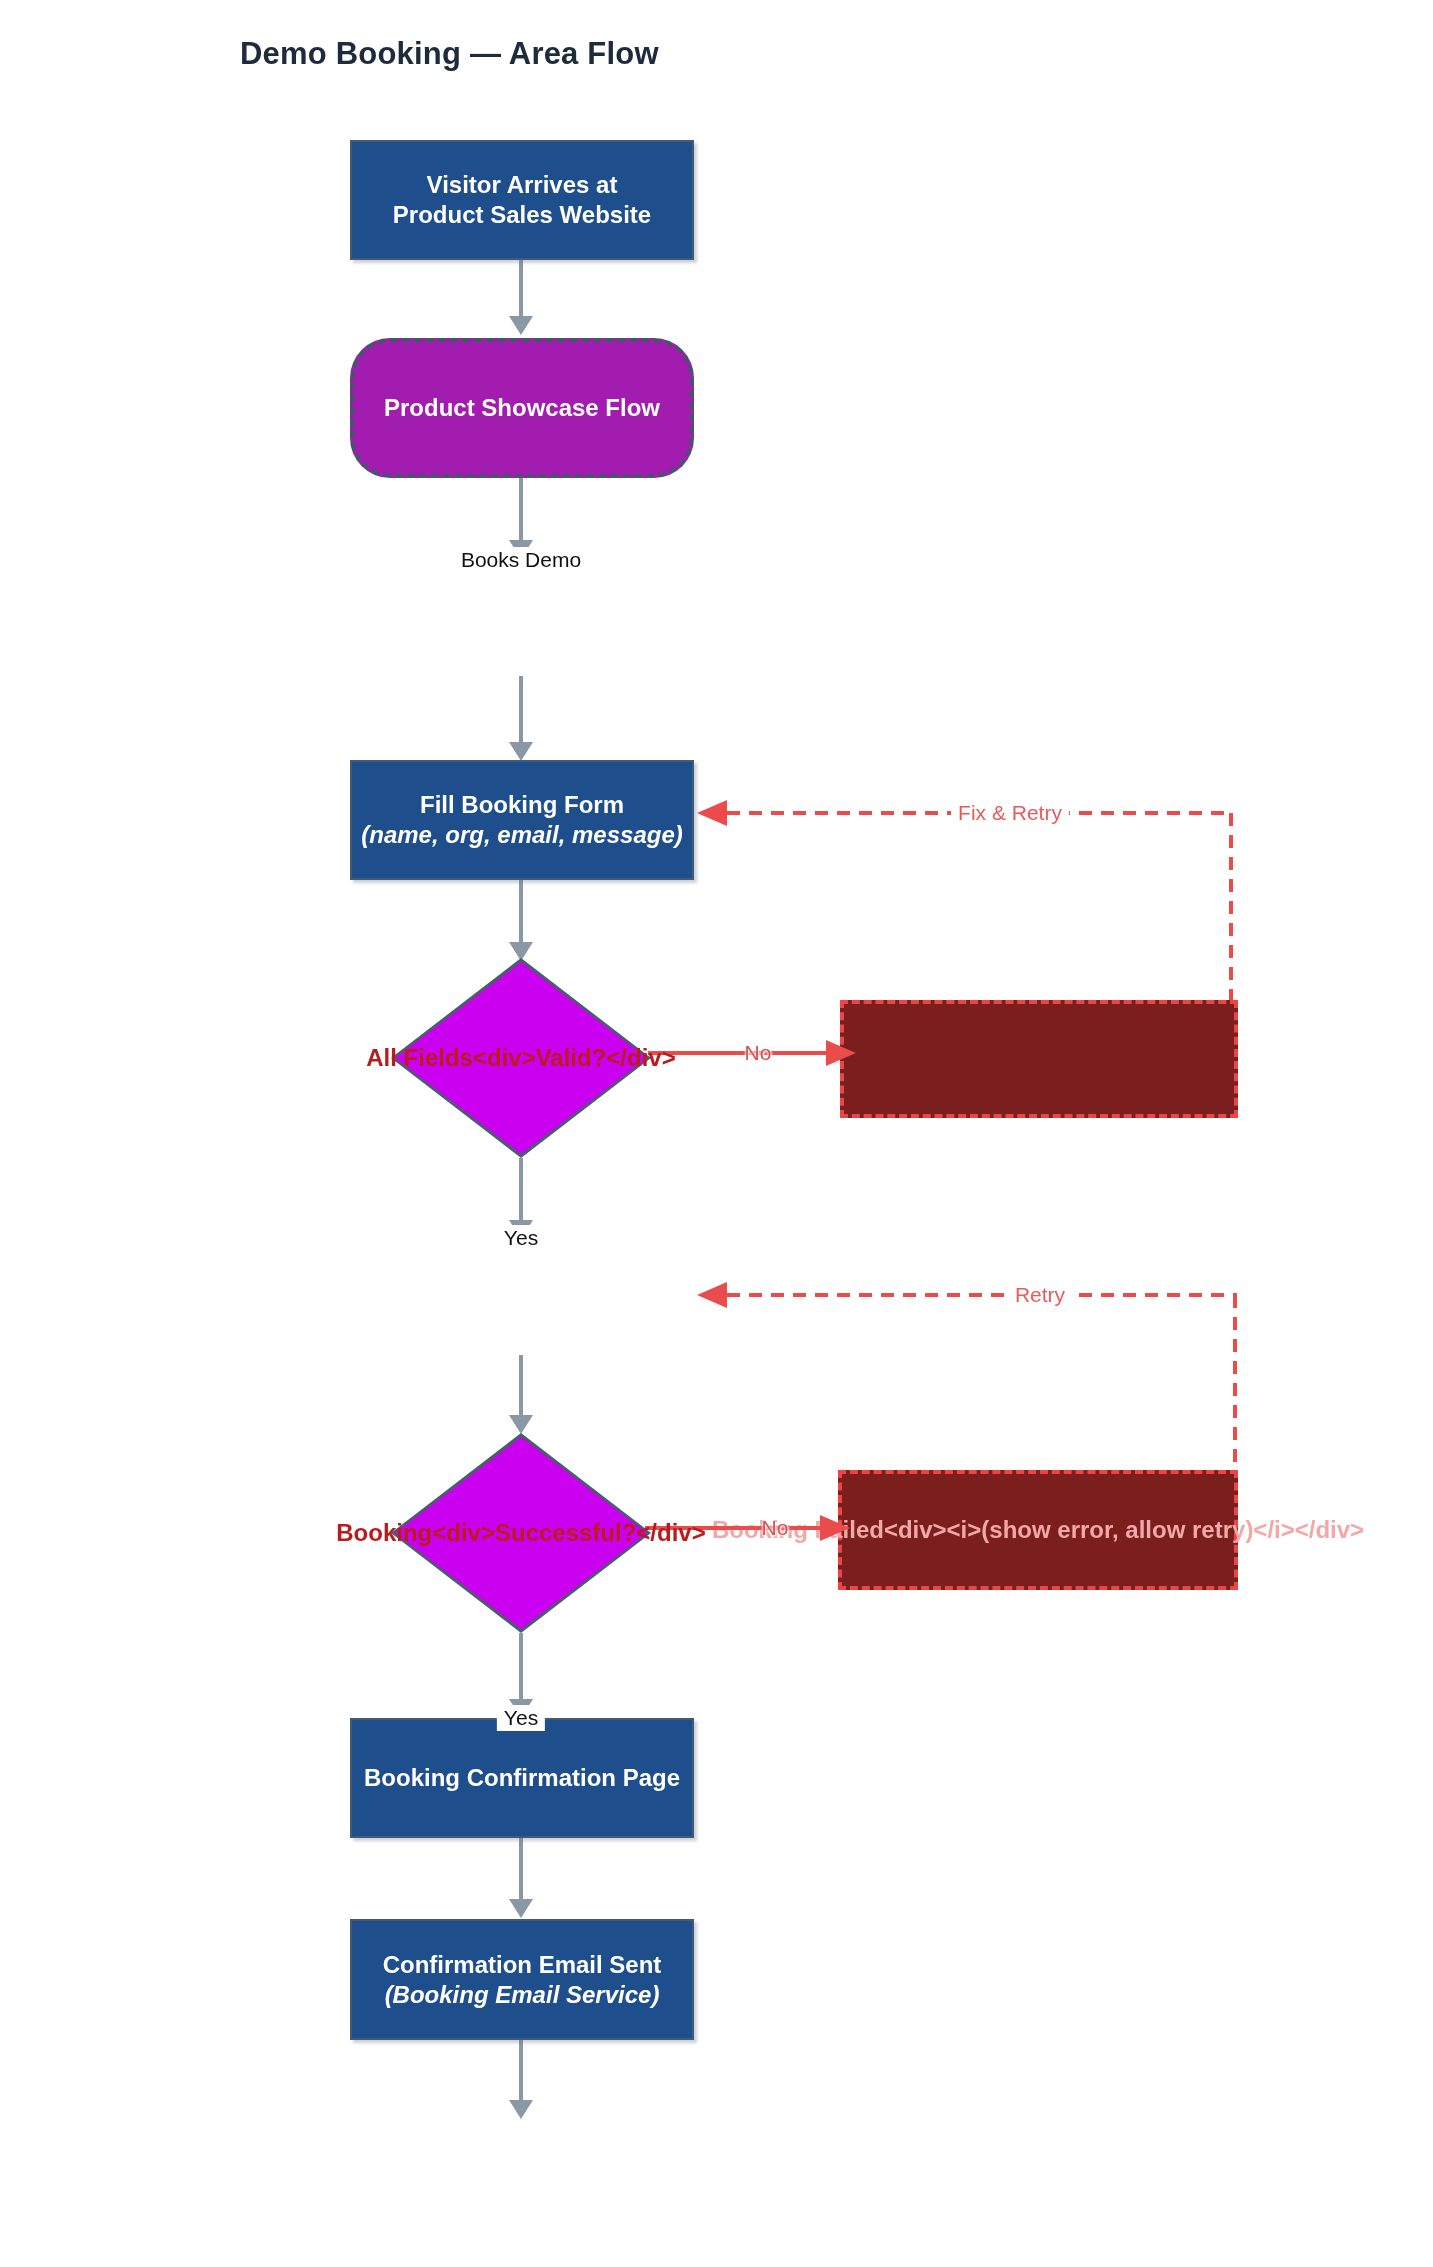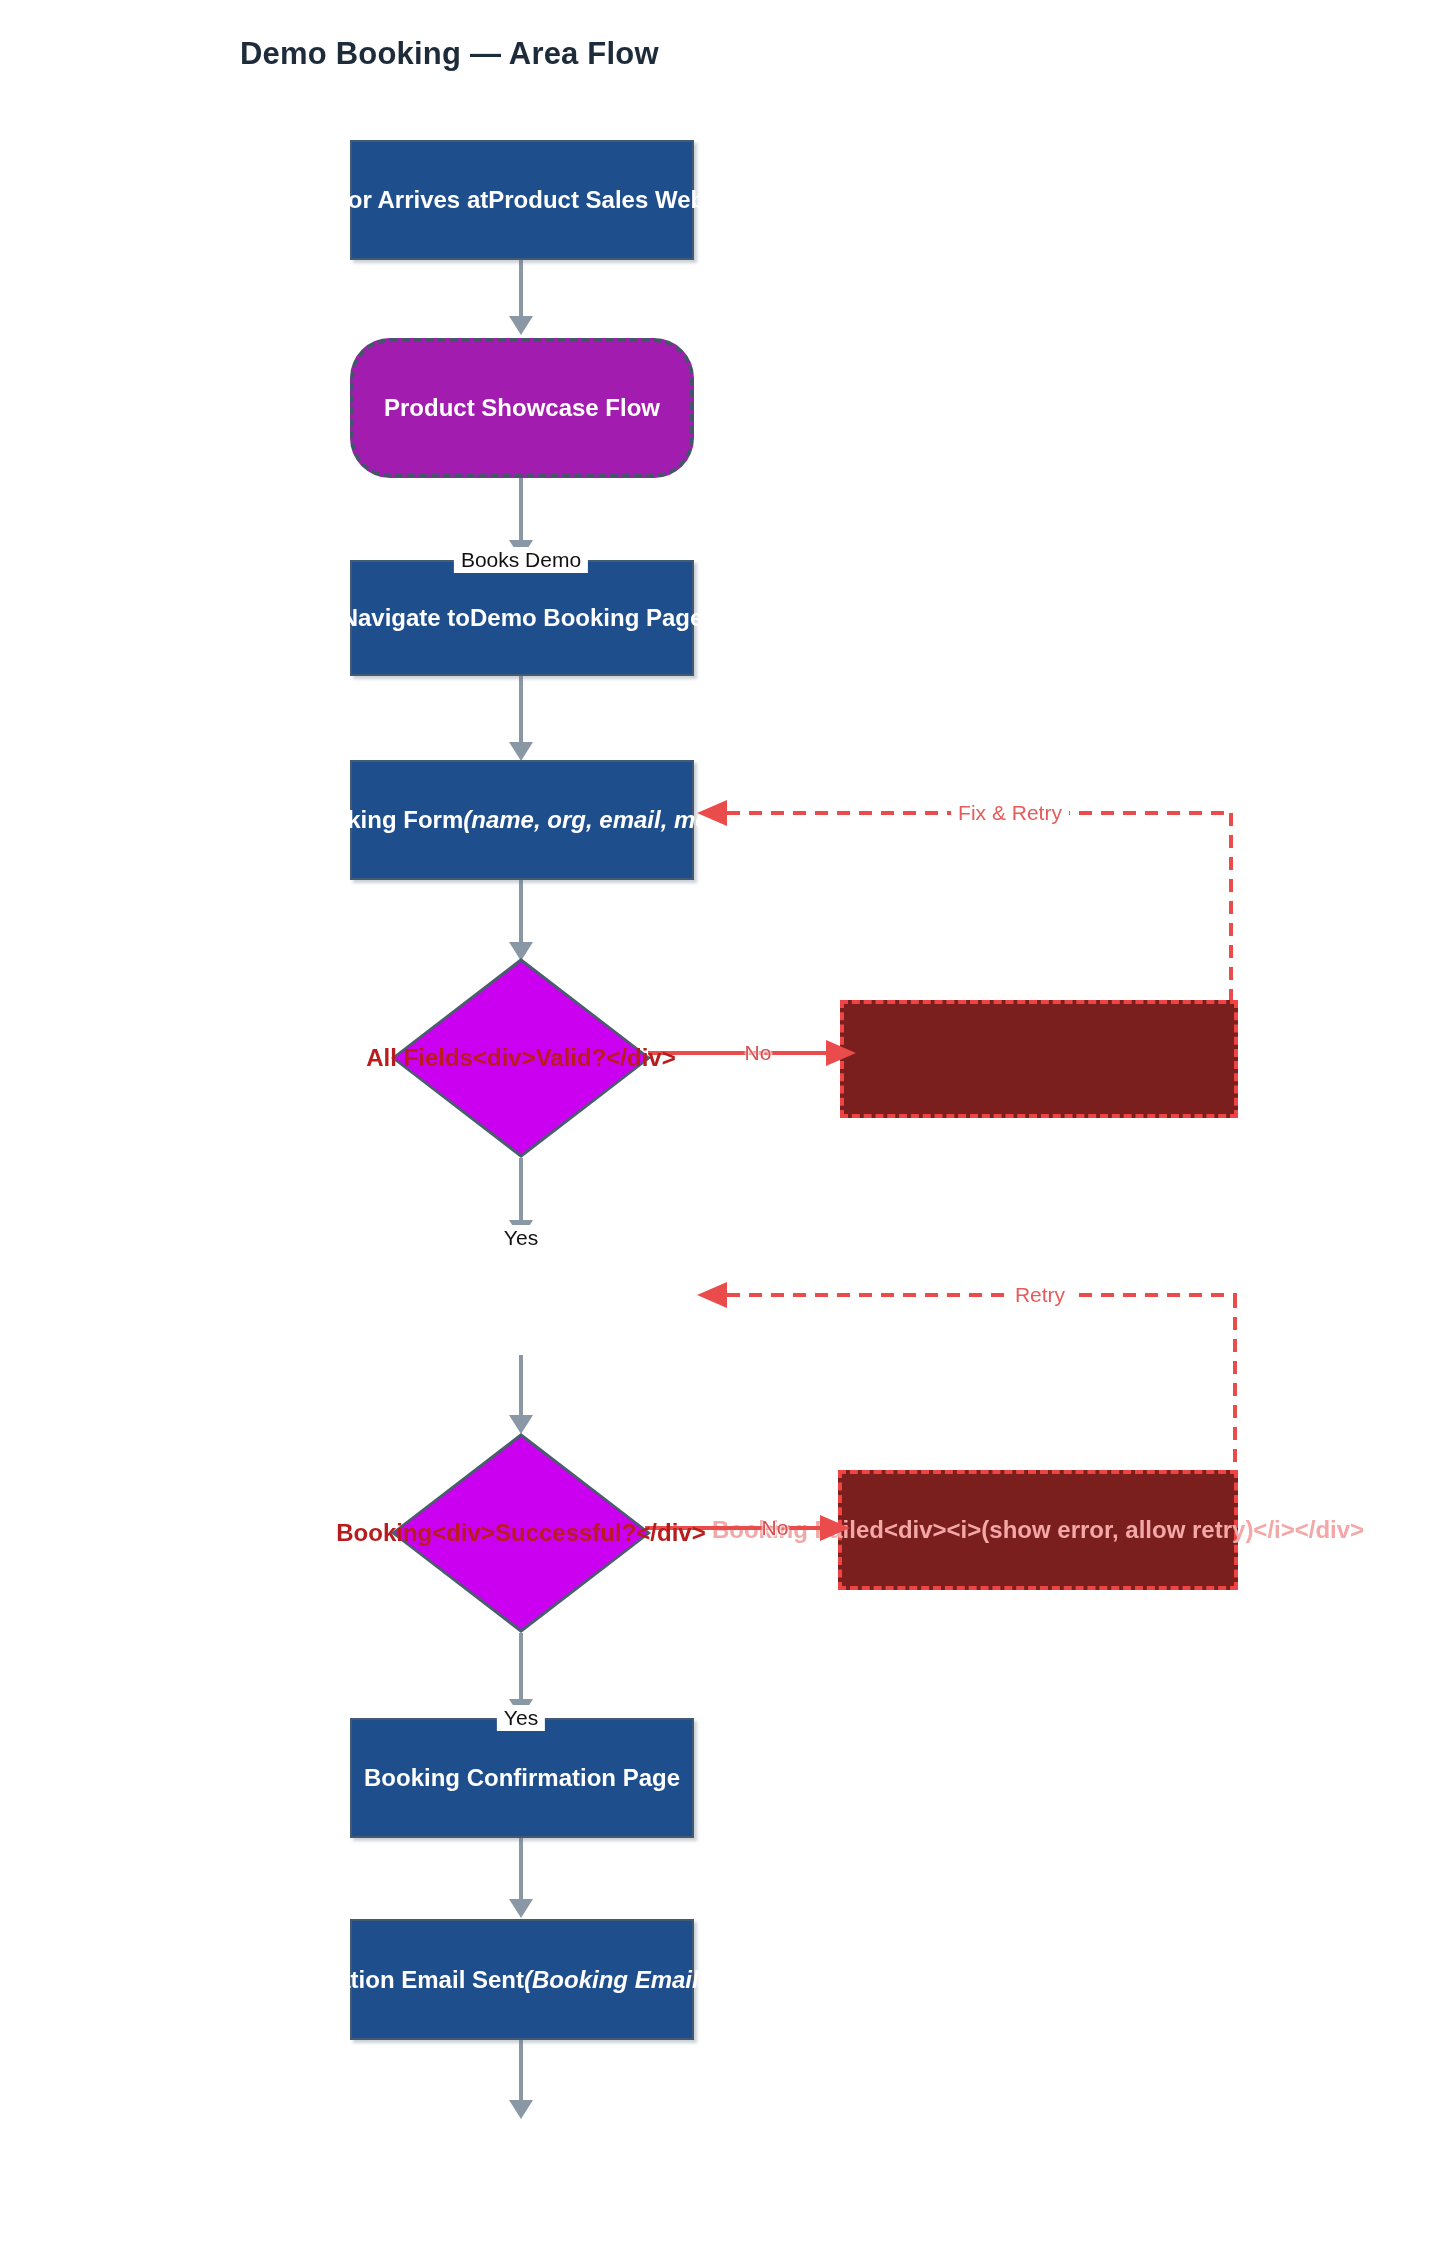--- a/index.html
+++ b/index.html
@@ -3,21 +3,21 @@
 <meta charset="utf-8">
 <style>
   html,body{margin:0;padding:0;background:#fff;}
   .canvas{position:relative;width:1433px;height:2267px;background:#ffffff;overflow:hidden;
           font-family:"Liberation Sans",sans-serif;}
   .title{position:absolute;left:240px;top:36px;margin:0;font-size:31px;font-weight:bold;
          color:#1d2b3a;letter-spacing:.2px;}
   
   .node{position:absolute;left:350px;width:344px;box-sizing:border-box;
         background:#1f4e8c;border:2px solid #435a73;box-shadow:3px 3px 3px rgba(109,122,138,.35);
-        display:flex;flex-direction:row;align-items:center;justify-content:center;
+        display:flex;flex-direction:column;align-items:center;justify-content:center;
         color:#fff;font-weight:bold;font-size:24px;line-height:30px;text-align:center;z-index:2;}
   .node span{white-space:nowrap;}
   .it{font-style:italic;}
   .rounded{background:#a21caf;border:4px dashed #44566b;border-radius:40px;box-shadow:none;}
   
   .diamond{position:absolute;width:260px;height:200px;z-index:2;
            background:#4a5d6e;clip-path:polygon(50% 0,100% 50%,50% 100%,0 50%);}
   .d-in{position:absolute;left:4px;top:4px;right:4px;bottom:4px;background:#cc00f0;
         clip-path:polygon(50% 0,100% 50%,50% 100%,0 50%);}
   .d-label{position:absolute;transform:translate(-50%,-50%);white-space:nowrap;z-index:5;
@@ -91,24 +91,20 @@
 
   <div class="node" style="top:140px;height:120px">
     <span>Visitor Arrives at</span>
     <span>Product Sales Website</span>
   </div>
 
   <div class="node rounded" style="top:338px;height:140px">
     <span>Product Showcase Flow</span>
   </div>
 
-  <div class="node" style="top:560px;height:116px">
-    <span>Navigate to</span>
-    <span>Demo Booking Page</span>
-  </div>
 
   <div class="node" style="top:760px;height:120px">
     <span>Fill Booking Form</span>
     <span class="it">(name, org, email, message)</span>
   </div>
 
   <div class="diamond" style="left:391px;top:958px">
     <div class="d-in"></div>
   </div>
   <div class="d-label" style="left:521px;top:1058px">All Fields&lt;div&gt;Valid?&lt;/div&gt;</div>

